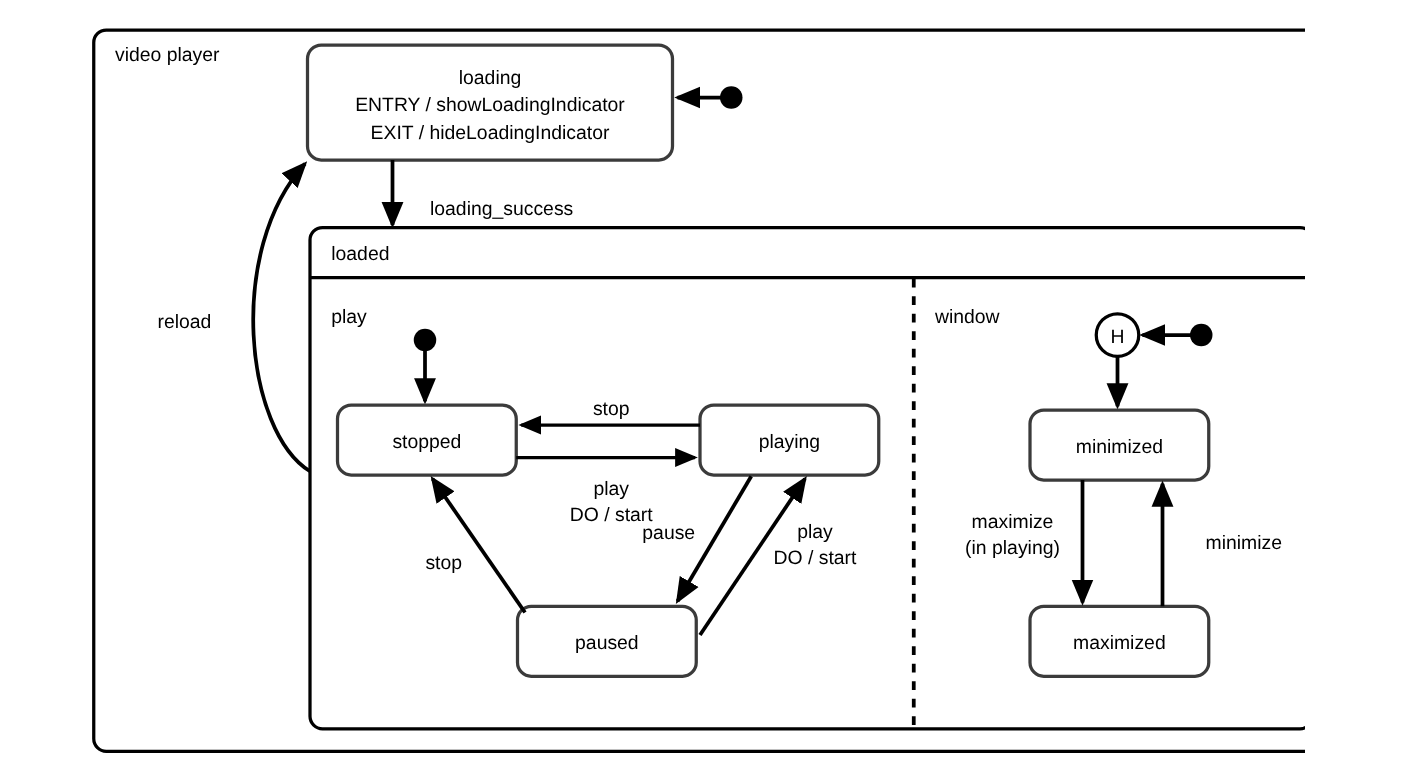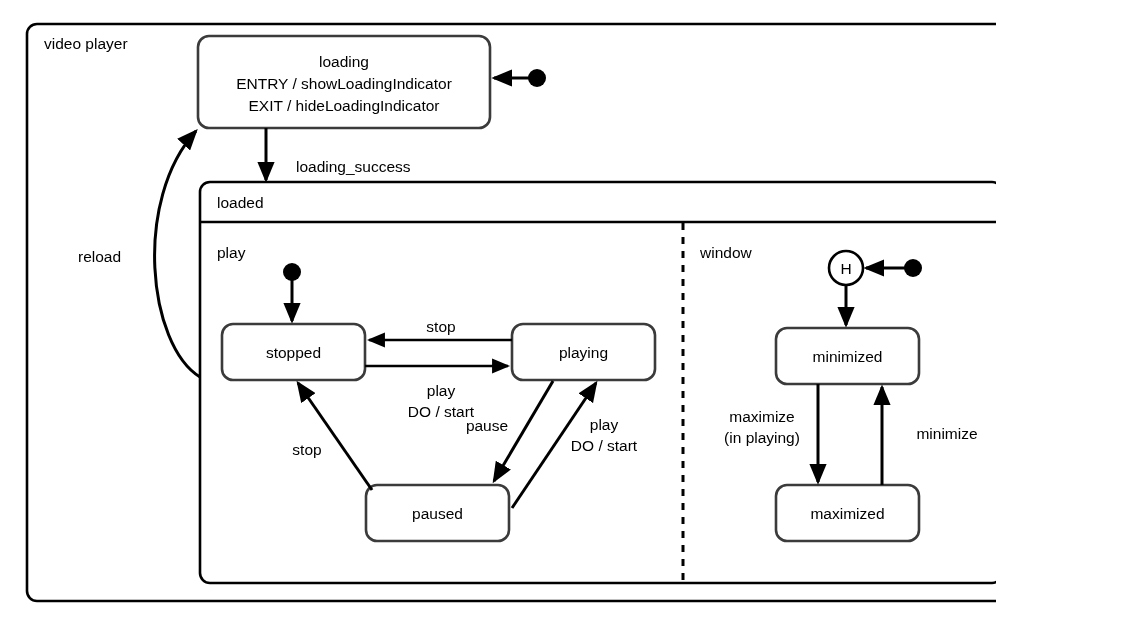--- a/index.html
+++ b/index.html
@@ -7,20 +7,21 @@
     padding: 0;
     background: #ffffff;
   }
   #canvas {
     position: relative;
     width: 996px;
     height: 626px;
     background: #ffffff;
     font-family: "Liberation Sans", sans-serif;
     overflow: hidden;
+    padding-left: 48px;
   }
   svg { display: block; }
   text {
     font-family: "Liberation Sans", sans-serif;
     fill: #000000;
   }
   .lbl-region   { font-size: 15.5px; }
   .lbl-state    { font-size: 15.5px; }
   .lbl-trans    { font-size: 15.5px; }
   .lbl-history  { font-size: 15.5px; }

